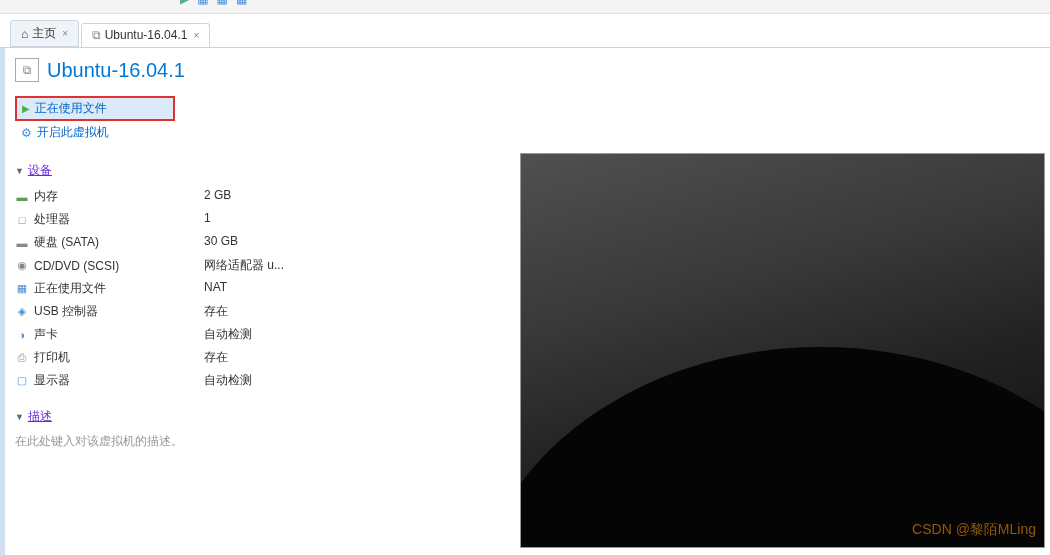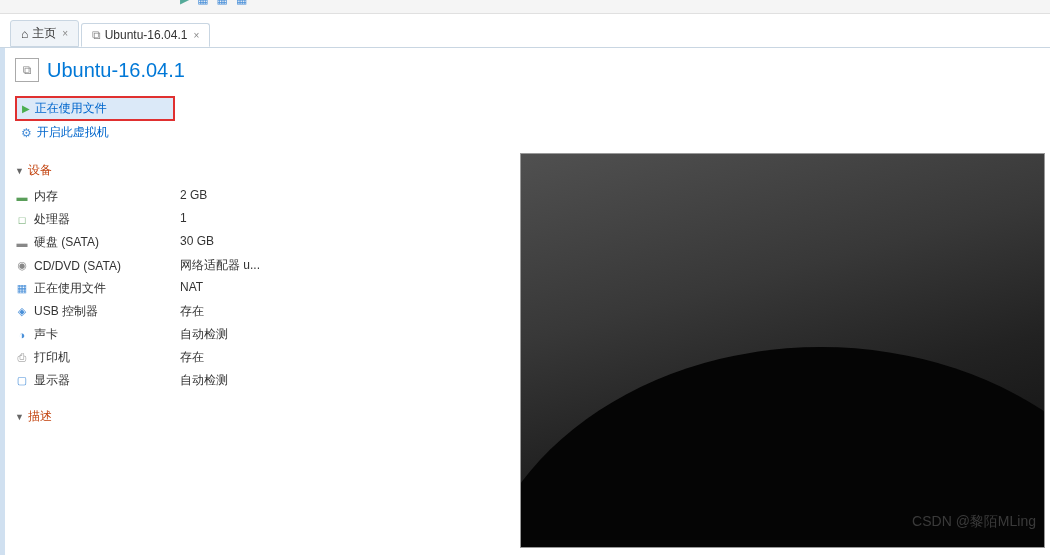--- a/index.html
+++ b/index.html
@@ -25,36 +25,36 @@
 .action-list { margin-bottom: 18px; }
 .action-item { display: flex; align-items: center; gap: 5px; padding: 3px 6px; color: #0066cc; cursor: pointer; font-size: 12px; }
 .action-item.highlighted { border: 2px solid #e03030; padding: 2px 5px; width: 160px; }
 .action-item.selected { background: #dbe9f8; }
 .play-icon { color: #4caf50; font-size: 10px; }
 .gear-icon { color: #4a90d9; font-size: 12px; }
 
 .section { margin-bottom: 16px; }
 .section-header { display: flex; align-items: center; gap: 4px; color: #333; font-size: 12px; margin-bottom: 6px; cursor: pointer; }
 .section-header .arrow { color: #666; font-size: 9px; }
-.section-header .title { color: #c2410c; }
+.section-header .title { color: #6d28d9; text-decoration: underline; }
 
 .device-table { width: 100%; }
 .device-row { display: flex; padding: 3px 0; font-size: 12px; color: #333; }
 .device-name { display: flex; align-items: center; gap: 5px; width: 165px; }
 .device-name .icon { width: 14px; text-align: center; font-size: 11px; }
-.device-value { color: #333; }
+.device-value { color: #333; margin-left: 24px; }
 
 .desc-text { color: #999; font-size: 12px; padding: 2px 0; }
 
 .right-panel { flex: 1; position: relative; padding: 20px; }
 
 .preview { position: absolute; top: 105px; right: 5px; width: 525px; height: 395px; background: linear-gradient(165deg, #505050 0%, #383838 35%, #222 60%, #0a0a0a 100%); border: 1px solid #999; overflow: hidden; }
 .preview::after { content: ""; position: absolute; bottom: -80px; left: -50px; width: 700px; height: 280px; background: #050505; border-radius: 50% 50% 0 0 / 100% 100% 0 0; }
 
-.watermark { position: absolute; bottom: 24px; right: 14px; color: #404040; font-size: 14px; opacity: 0.9; }
+.watermark { position: absolute; bottom: 16px; right: 14px; color: #a16207; font-size: 14px; opacity: 0.9; }
 
 .icon-mem { color: #5a9e5a; }
 .icon-cpu { color: #5a9e5a; }
 .icon-disk { color: #888; }
 .icon-cd { color: #888; }
 .icon-net { color: #4a90d9; }
 .icon-usb { color: #4a90d9; }
 .icon-snd { color: #4a90d9; }
 .icon-prn { color: #888; }
 .icon-disp { color: #4a90d9; }
@@ -126,21 +126,21 @@
           <div class="device-row">
             <div class="device-name">
               <span class="icon icon-disk">▬</span>
               <span>硬盘 (SATA)</span>
             </div>
             <div class="device-value">30 GB</div>
           </div>
           <div class="device-row">
             <div class="device-name">
               <span class="icon icon-cd">◉</span>
-              <span>CD/DVD (SATA)</span>
+              <span>CD/DVD (SCSI)</span>
             </div>
             <div class="device-value">网络适配器 u...</div>
           </div>
           <div class="device-row">
             <div class="device-name">
               <span class="icon icon-net">▦</span>
               <span>正在使用文件</span>
             </div>
             <div class="device-value">NAT</div>
           </div>
@@ -173,20 +173,21 @@
             <div class="device-value">自动检测</div>
           </div>
         </div>
     </div>
 
     <div class="section">
       <div class="section-header">
         <span class="arrow">▼</span>
         <span class="title">描述</span>
       </div>
+      <div class="desc-text">在此处键入对该虚拟机的描述。</div>
     </div>
   </div>
 
   <div class="right-panel">
     <div class="preview"></div>
   </div>
 
 </div>
 
 <div class="watermark">CSDN @黎陌MLing</div>

